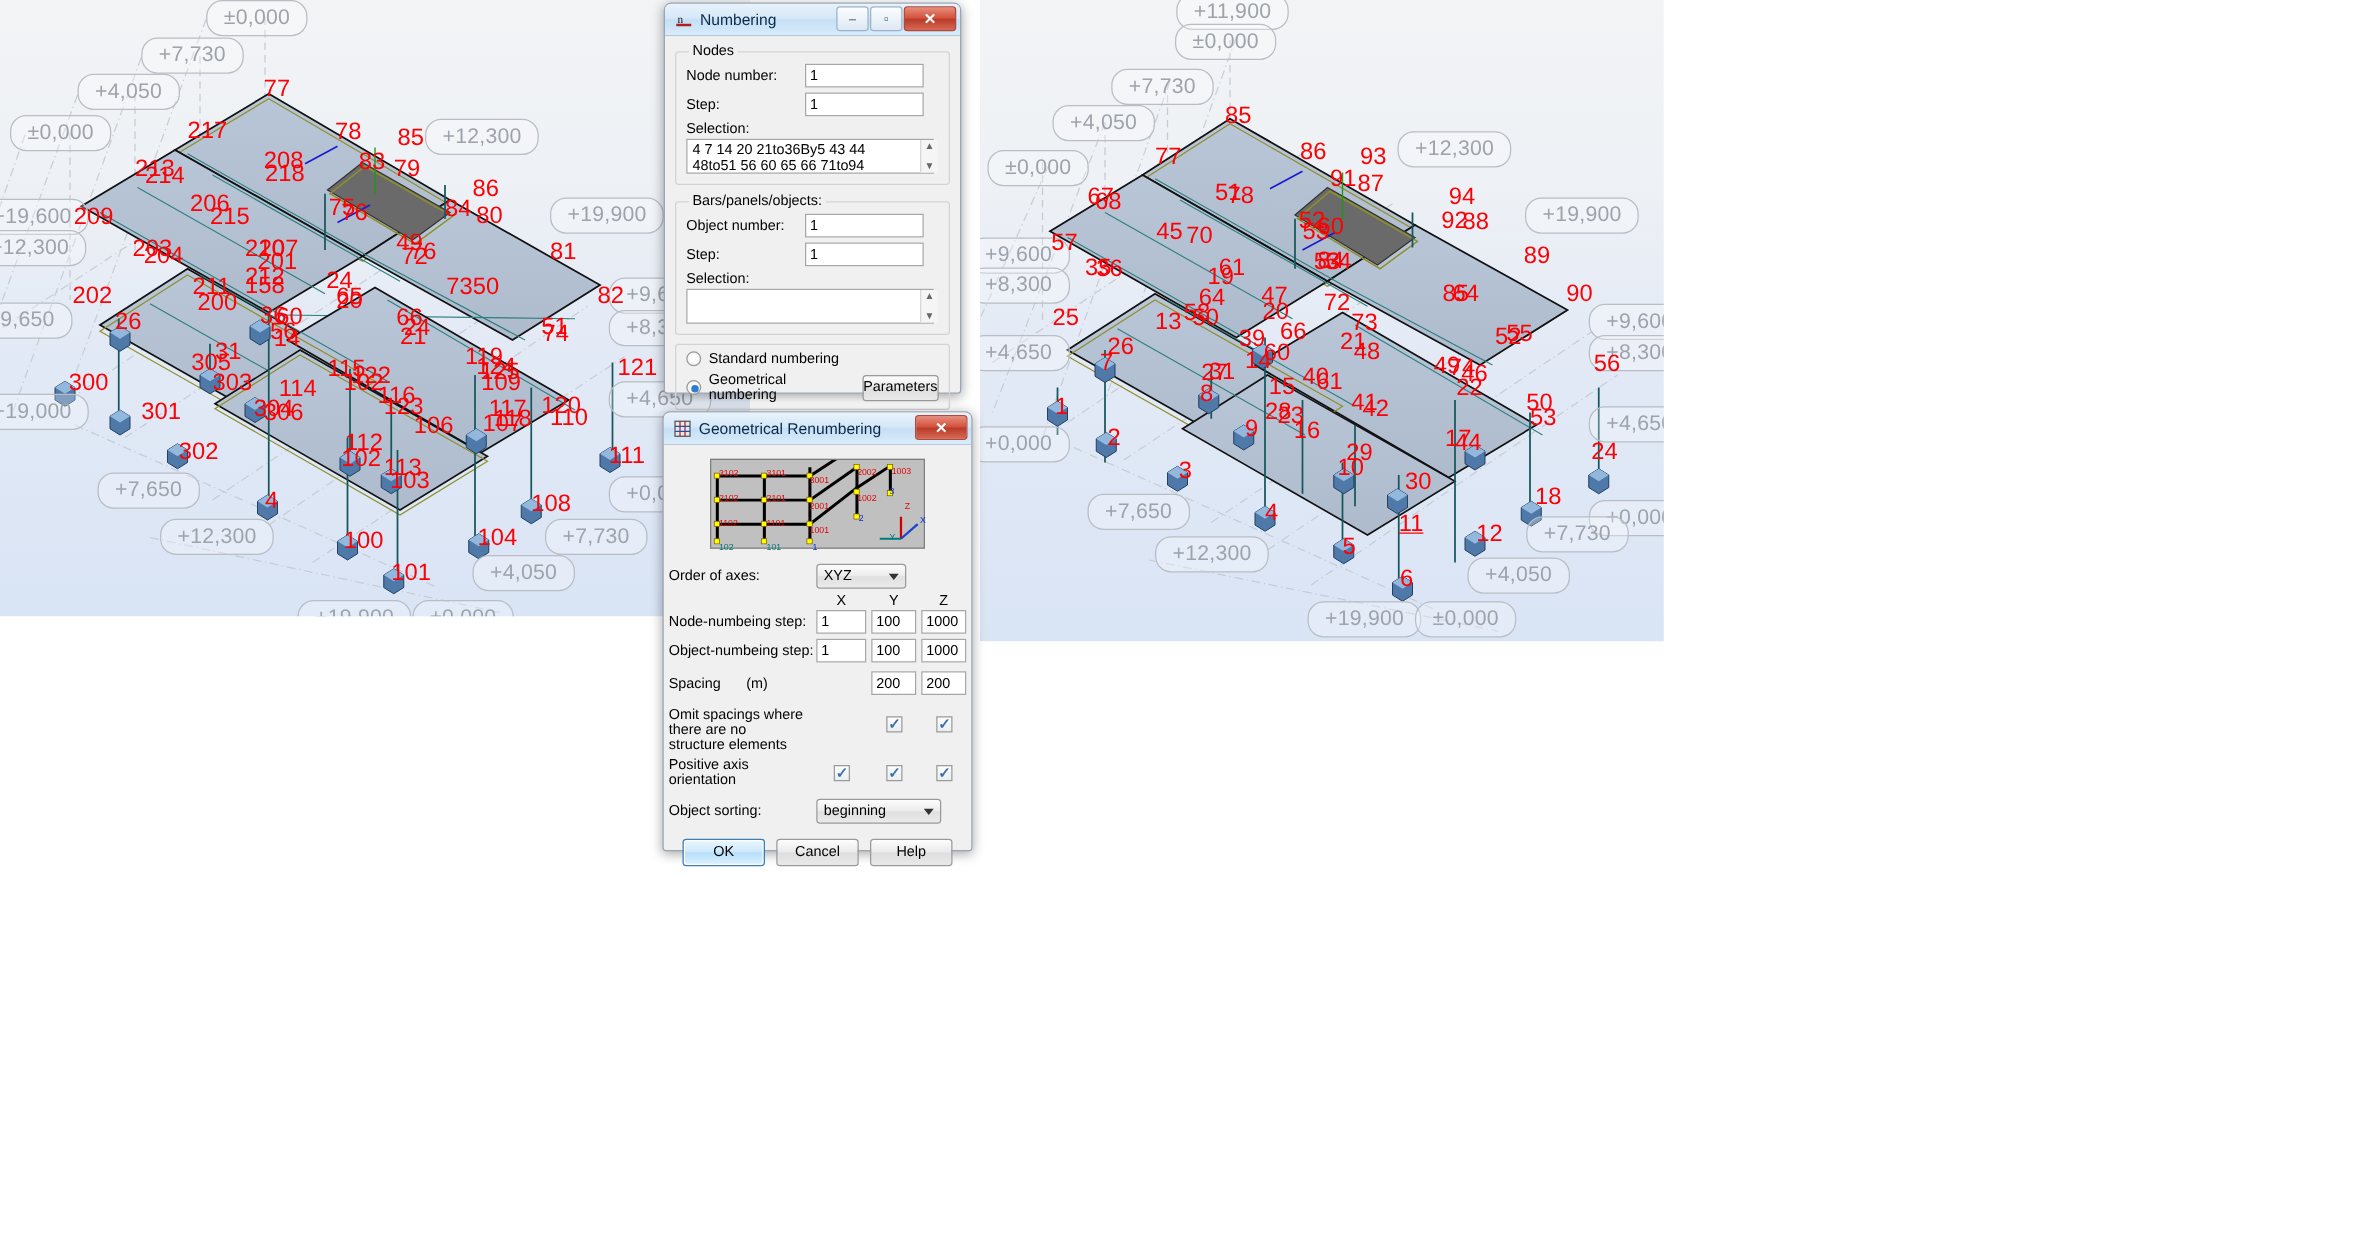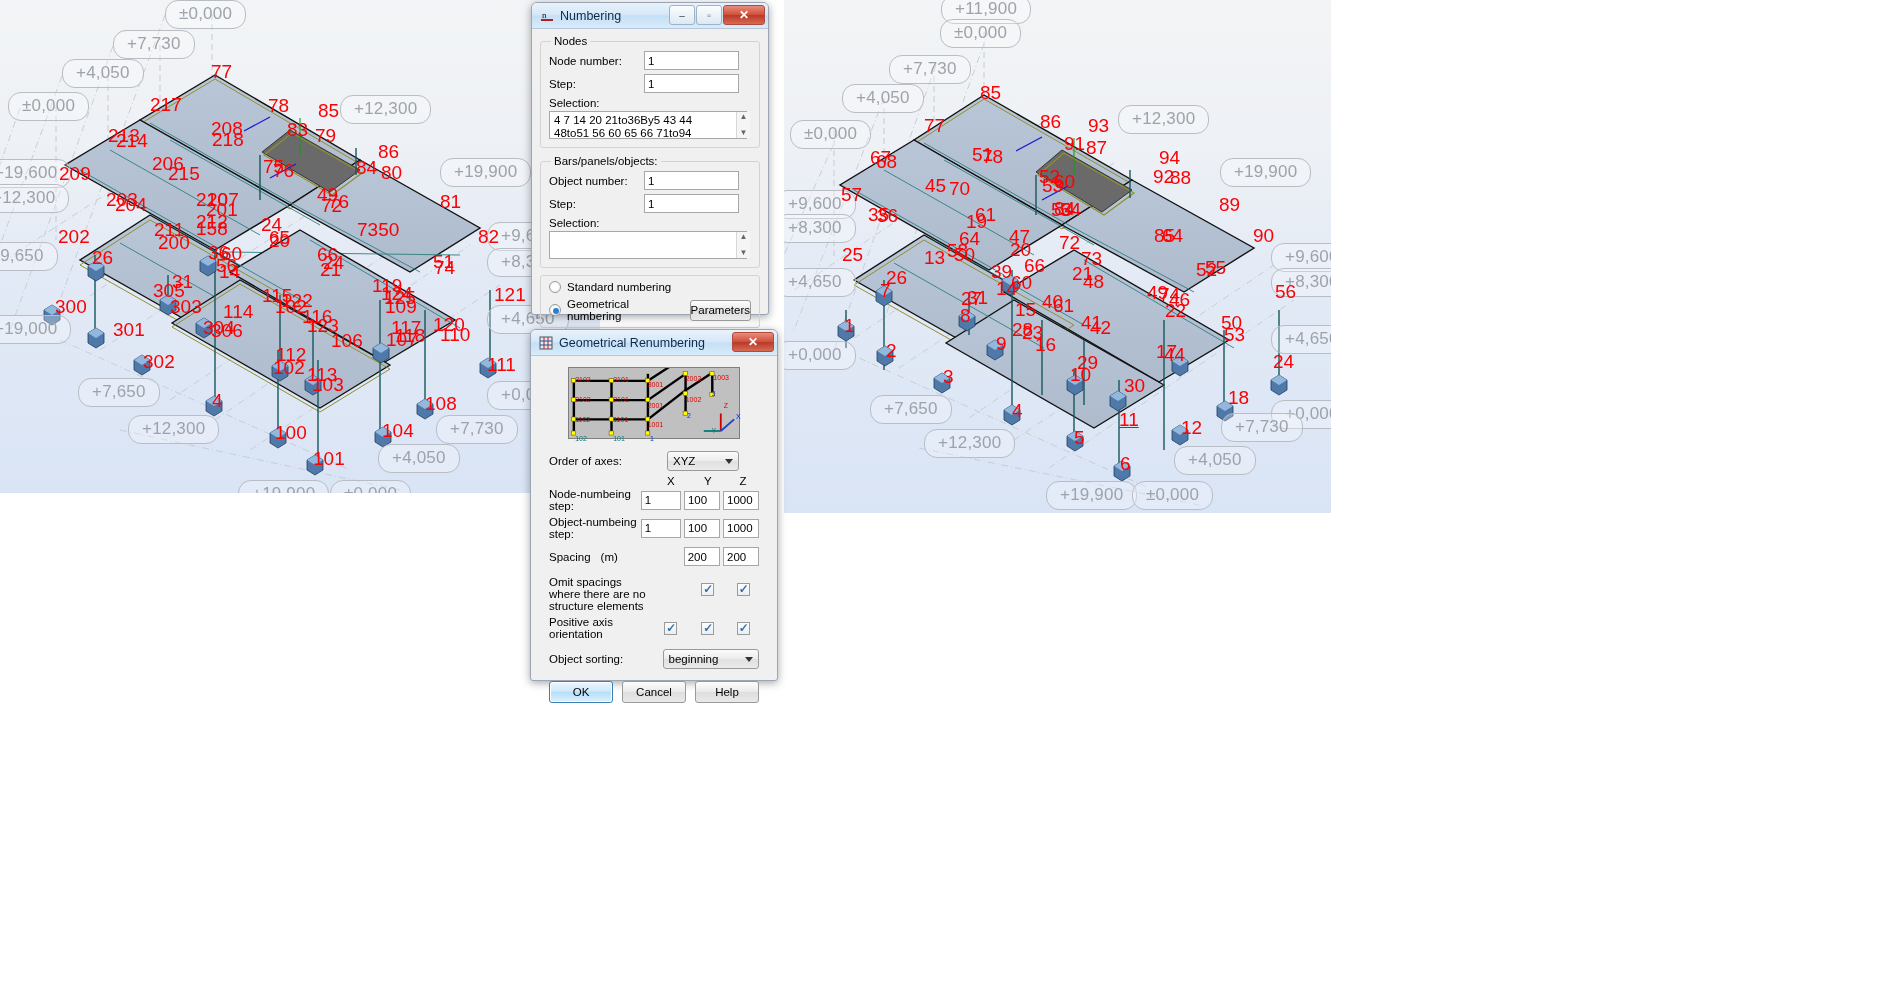--- a/index.html
+++ b/index.html
@@ -801,21 +801,21 @@
           <line x1="1" y1="5" x2="13" y2="5" stroke="#2050b0" stroke-width="1"></line>
           <line x1="1" y1="9" x2="13" y2="9" stroke="#2050b0" stroke-width="1"></line>
         </svg>
       </span>
       <span class="title-text">Geometrical Renumbering</span>
       <span class="win-btns">
         <span class="wbtn close">✕</span>
       </span>
     </div>
 
-    <div class="dlg-body" style="padding:8px 18px;">
+    <div class="dlg-body" style="padding:8px 4px;">
 
       <div class="preview" style="width:172px; height:72px; margin:3px auto 12px auto;">
         <svg width="100%" height="100%" viewBox="0 0 280 120" preserveAspectRatio="none">
           <g stroke="#000" stroke-width="4" fill="none">
             <line x1="8" y1="18" x2="8" y2="112"></line>
             <line x1="70" y1="18" x2="70" y2="112"></line>
             <line x1="130" y1="10" x2="130" y2="112"></line>
             <line x1="8" y1="22" x2="130" y2="22"></line>
             <line x1="8" y1="55" x2="130" y2="55"></line>
             <line x1="8" y1="88" x2="130" y2="88"></line>

